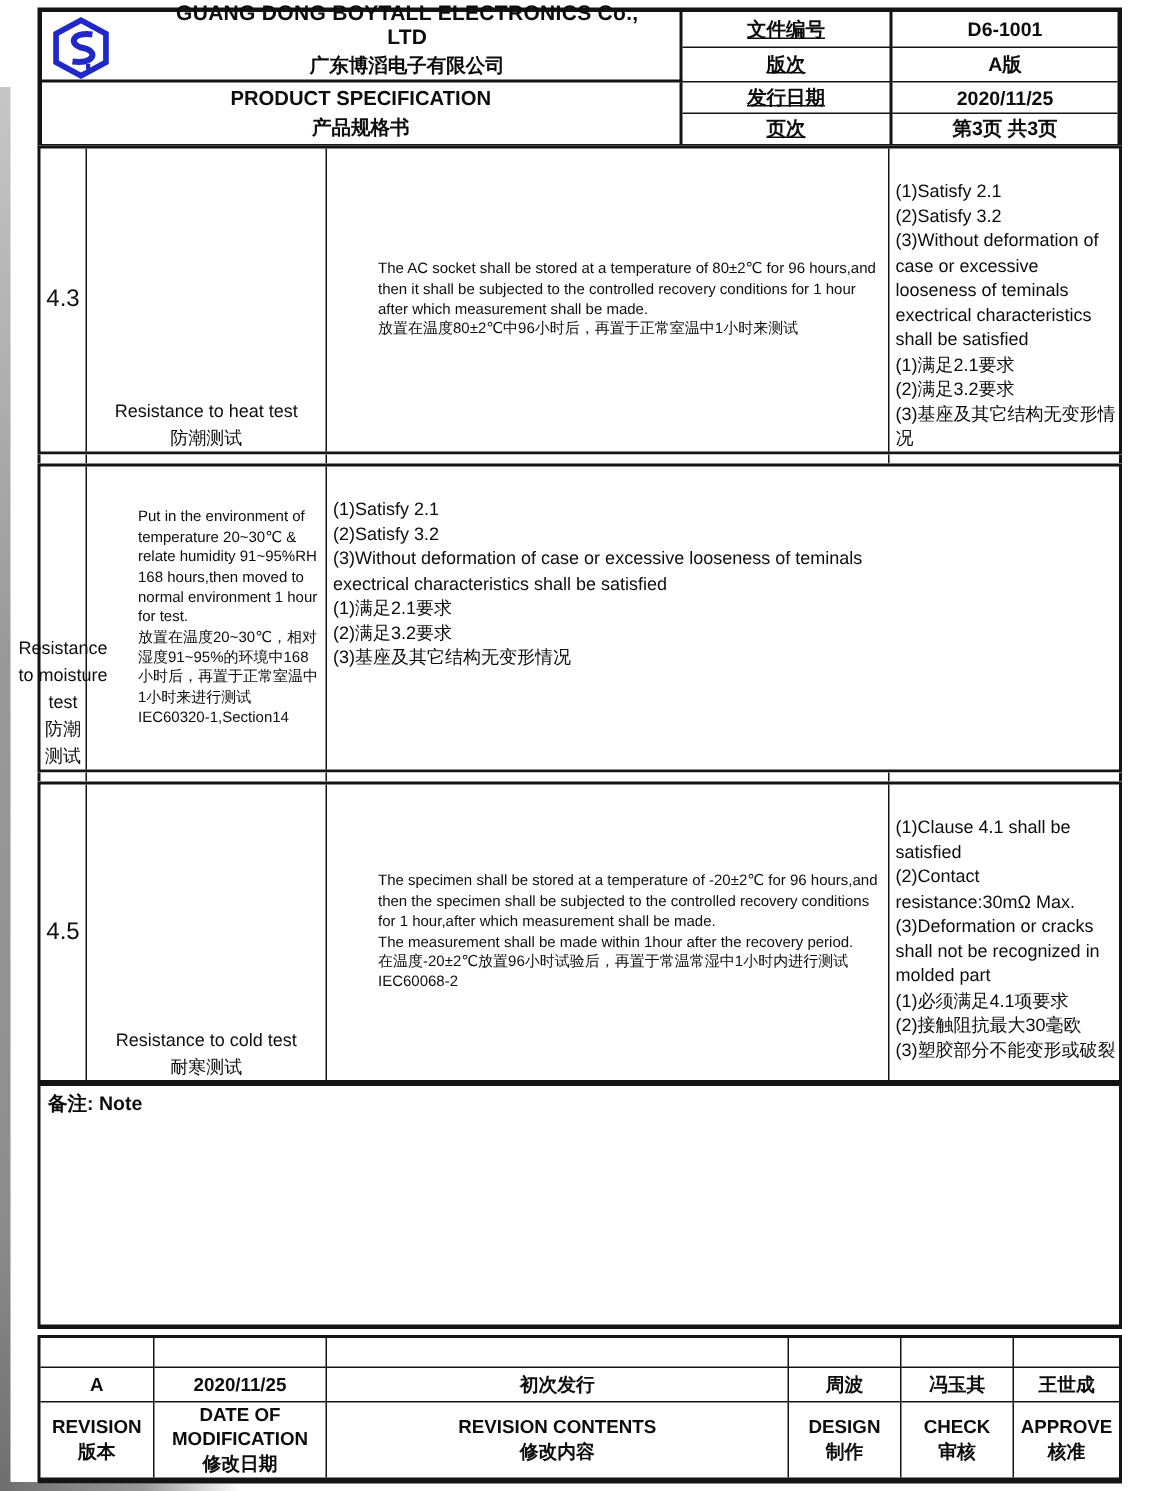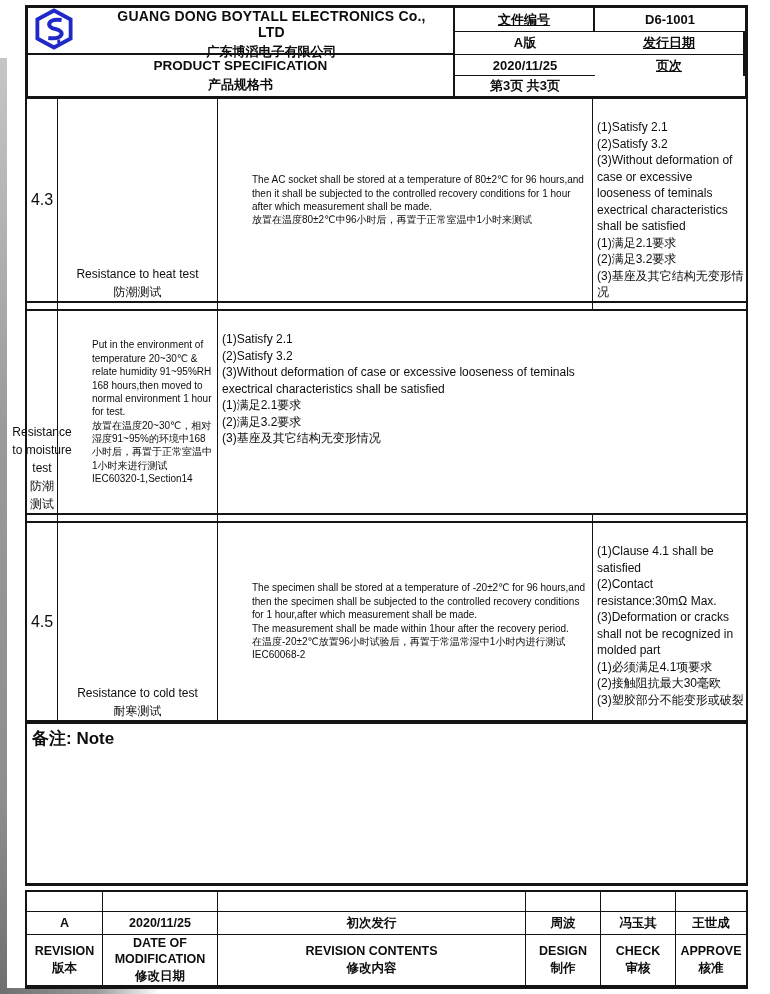--- a/index.html
+++ b/index.html
@@ -11,21 +11,21 @@
   .left-bar { position:absolute; left:0; top:58px; width:7px; height:936px;
               background:linear-gradient(#c6c6c6,#9a9a9a 40%,#8d8d8d 80%,#6f6f6f); }
   .bottom-smudge { position:absolute; left:0; top:988px; width:160px; height:6px;
               background:linear-gradient(90deg,#6e6e6e,#9a9a9a 60%,rgba(255,255,255,0)); }
 
   
   .hdr { position:absolute; left:25px; top:5px; width:723px; height:94px;
          border:3px solid #141414; display:grid;
          grid-template-columns:427px 140px 1fr; grid-template-rows:24px 23px 21px 1fr; background:#fff; }
   .hdr-company { grid-column:1; grid-row:1/3; border-right:2px solid #141414; border-bottom:2px solid #141414;
-                 display:flex; align-items:flex-start; padding-left:4px;gap:28px; }
+                 display:flex; align-items:flex-end; padding-left:4px;gap:28px; }
   .hdr-product { grid-column:1; grid-row:3/5; border-right:2px solid #141414;
                  display:flex; flex-direction:column; align-items:center; justify-content:center; }
   .hdr-label { border-right:2px solid #141414; border-bottom:1.5px solid #141414;
                display:flex; align-items:center; justify-content:center; font-weight:700; font-size:13px;text-decoration:underline; }
   .hdr-value { border-bottom:1.5px solid #141414;
                display:flex; align-items:center; justify-content:center; font-weight:700; font-size:13px; }
   .hdr-label.last, .hdr-value.last { border-bottom:none; }
   .logo-wrap { width:44px; flex:0 0 44px; display:flex; align-items:center; justify-content:center; }
   .co-text { flex:1; text-align:center; padding-right:14px; }
   .co-en { font-weight:700; font-size:14px; letter-spacing:.2px; }
@@ -52,21 +52,21 @@
   .cell-no { display:flex; align-items:center; justify-content:center; font-size:16px; }
   .cell-name { display:flex; flex-direction:column; align-items:center; justify-content:flex-end;
                text-align:center; font-size:12px; line-height:1.5; padding:0 2px; }
   .cell-desc { display:flex; flex-direction:column; justify-content:center; }
   .cell-desc span { display:block; padding:0 3px 0 4px; font-size:10px; line-height:1.34; white-space:pre-line;margin-left:30px; }
   .cell-req span { display:block; padding:20px 2px 0 4px; font-size:12px; line-height:1.38; white-space:pre-line; }
 
   
   .note-box { position:absolute; left:25px; top:722px; width:723px; height:164px; background:#fff;
               border:2px solid #141414; border-bottom:3px solid #141414; }
-  .note-label { font-weight:700; font-size:17px; padding:3px 0 0 5px; }
+  .note-label { font-weight:700; font-size:13px; padding:3px 0 0 5px; }
 
   
   .footer { position:absolute; left:25px; top:890px; width:723px; height:99px; background:#fff;
             border:2px solid #141414; border-bottom:4px solid #141414;
             display:grid; grid-template-columns:76px 115px 308px 75px 75px 1fr;
             grid-template-rows:20px 23px 1fr; }
   .footer > div { border-right:1.5px solid #141414; border-bottom:1.5px solid #141414;
                   display:flex; flex-direction:column; align-items:center; justify-content:center;
                   text-align:center; min-width:0; }
   .footer > div:nth-child(6n) { border-right:none; }
@@ -94,20 +94,21 @@
         </svg>
       </span>
       <span class="co-text">
         <span class="co-en" style="display:block">GUANG DONG BOYTALL ELECTRONICS Co., LTD</span>
         <span class="co-cn" style="display:block">广东博滔电子有限公司</span>
       </span>
     </div>
 
     <div class="hdr-label">文件编号</div>
     <div class="hdr-value">D6-1001</div>
+    <div class="hdr-label">版次</div>
     <div class="hdr-value">A版</div>
 
     <div class="hdr-product">
       <span class="pr-en">PRODUCT SPECIFICATION</span>
       <span class="pr-cn">产品规格书</span>
     </div>
 
     <div class="hdr-label">发行日期</div>
     <div class="hdr-value">2020/11/25</div>
     <div class="hdr-label last">页次</div>

